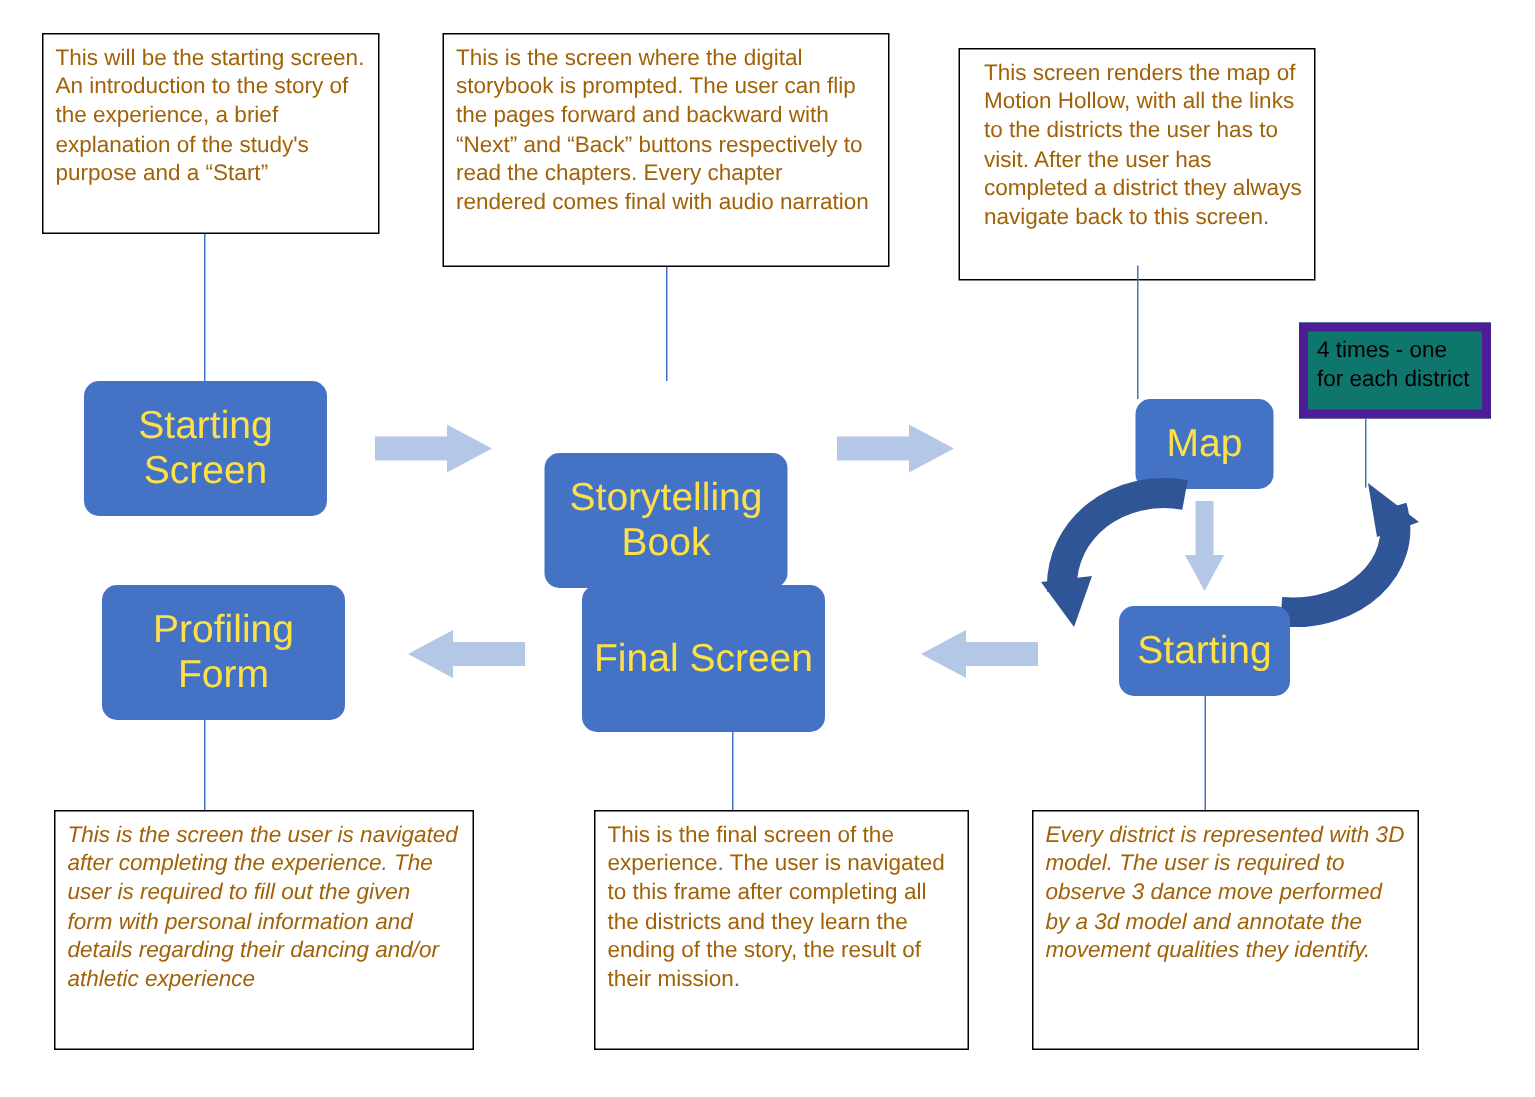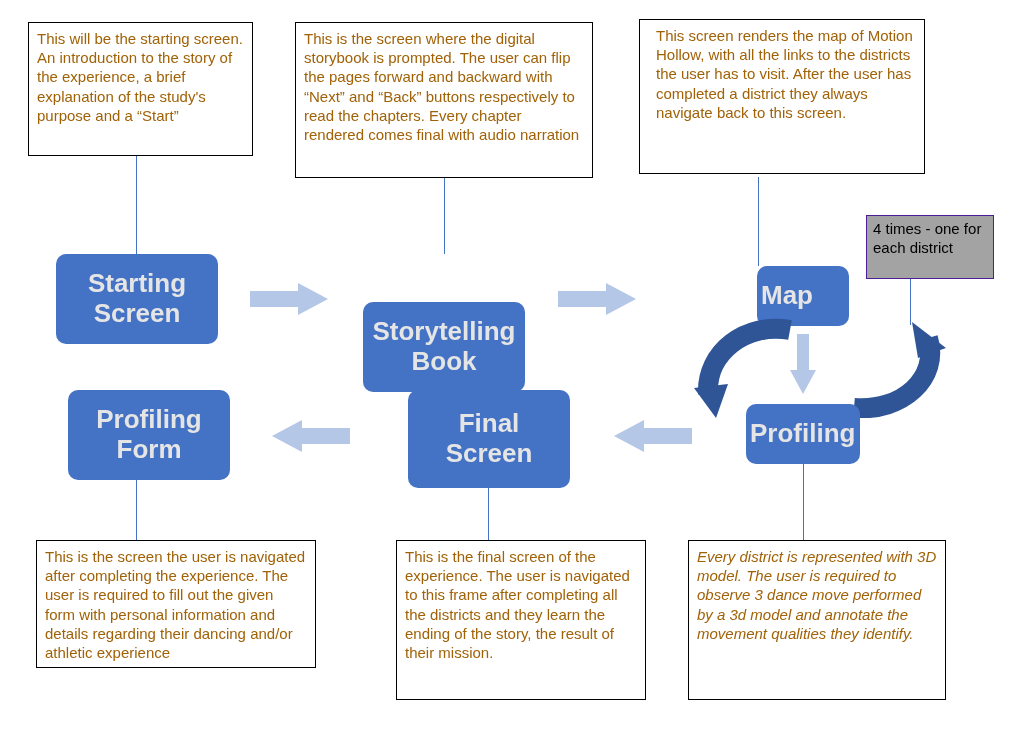--- a/index.html
+++ b/index.html
@@ -10,45 +10,45 @@
     background: #ffffff;
     font-family: Arial, Helvetica, sans-serif;
     color: #000;
     position: relative;
     overflow: hidden;
   }
   .node {
     position: absolute;
     background: #4472c4;
     border-radius: 10px;
-    color: #e5e5e5;
+    color: #fde047;
     display: flex;
     align-items: center;
-    justify-content: flex-start;
+    justify-content: center;
     text-align: center;
     font-size: 26px;
     line-height: 1.15;
-    font-weight: 700;
+    font-weight: 400;
     padding: 4px;
     box-sizing: border-box;
   }
   .desc {
     position: absolute;
     background: #fff;
     border: 1px solid #000;
     font-size: 15px;
     line-height: 1.28;
     padding: 6px 8px;
     box-sizing: border-box;
     color: #a16207;
   }
   .smallbox {
     position: absolute;
-    background: #a3a3a3;
-    border: 1px solid #4c1d95;
+    background: #0f766e;
+    border: 6px solid #4c1d95;
     font-size: 15px;
     line-height: 1.25;
     padding: 4px 6px;
     box-sizing: border-box;
   }
   .connector {
     position: absolute;
     background: #4472c4;
     width: 1px;
   }
@@ -56,21 +56,21 @@
     position: absolute;
   }
 </style>
 </head>
 <body>
 
 <div class="desc" style="left:28px; top:22px; width:225px; height:134px;">This will be the starting screen. An introduction to the story of the experience, a brief explanation of the study's purpose and a “Start”</div>
 
 <div class="desc" style="left:295px; top:22px; width:298px; height:156px;">This is the screen where the digital storybook is prompted. The user can flip the pages forward and backward with “Next” and “Back” buttons respectively to read the chapters. Every chapter rendered comes final with audio narration</div>
 
-<div class="desc" style="left:639px; top:19px; width:286px; height:155px;padding-left:16px;">This screen renders the map of Motion Hollow, with all the links to the districts the user has to visit.  After the user has completed a district they always navigate back to this screen.</div>
+<div class="desc" style="left:639px; top:32px; width:238px; height:155px;padding-left:16px;">This screen renders the map of Motion Hollow, with all the links to the districts the user has to visit.  After the user has completed a district they always navigate back to this screen.</div>
 
 <div class="connector" style="left:136px; top:156px; height:98px;"></div>
 <div class="connector" style="left:444px; top:178px; height:76px;"></div>
 <div class="connector" style="left:758px; top:177px; height:89px;"></div>
 
 <div class="node" style="left:56px; top:254px; width:162px; height:90px;">
   <span>Starting Screen</span>
 </div>
 
 <div class="node" style="left:363px; top:254px; width:162px; height:90px;margin-top:48px;">
@@ -99,40 +99,40 @@
 <svg class="arrow-svg" style="left:836px; top:318px;" width="110" height="100" viewBox="0 0 110 100">
   <path d="M92 20 C 104 60, 66 94, 18 90" fill="none" stroke="#2f5597" stroke-width="20" stroke-linecap="butt"></path>
   <polygon points="76,4 110,30 82,40" fill="#2f5597"></polygon>
 </svg>
 
 <svg class="arrow-svg" style="left:790px; top:334px;" width="26" height="60" viewBox="0 0 26 60">
   <polygon points="7,0 19,0 19,36 26,36 13,60 0,36 7,36" fill="#b4c7e7"></polygon>
 </svg>
 
 <div class="node" style="left:746px; top:404px; width:114px; height:60px;">
-  <span>Profiling</span>
+  <span>Starting</span>
 </div>
 
 <div class="node" style="left:56px; top:390px; width:162px; height:90px;margin-left:12px;">
   <span>Profiling Form</span>
 </div>
 
-<div class="node" style="left:408px; top:390px; width:162px; height:98px;">
+<div class="node" style="left:388px; top:390px; width:162px; height:98px;">
   <span>Final Screen</span>
 </div>
 
 <svg class="arrow-svg" style="left:272px; top:418px;" width="78" height="36" viewBox="0 0 78 36">
   <polygon points="78,10 30,10 30,2 0,18 30,34 30,26 78,26" fill="#b4c7e7"></polygon>
 </svg>
 
 <svg class="arrow-svg" style="left:614px; top:418px;" width="78" height="36" viewBox="0 0 78 36">
   <polygon points="78,10 30,10 30,2 0,18 30,34 30,26 78,26" fill="#b4c7e7"></polygon>
 </svg>
 
 <div class="connector" style="left:136px; top:480px; height:60px;"></div>
 <div class="connector" style="left:488px; top:480px; height:60px;"></div>
 <div class="connector" style="left:803px; top:464px; height:76px;"></div>
 
-<div class="desc" style="left:36px; top:540px; width:280px; height:128px;">This is the screen the user is navigated after completing the experience. The user is required to fill out the given form with personal information and details regarding their dancing and/or athletic experience</div>
+<div class="desc" style="left:36px; top:540px; width:280px; height:160px;font-style:italic;">This is the screen the user is navigated after completing the experience. The user is required to fill out the given form with personal information and details regarding their dancing and/or athletic experience</div>
 
 <div class="desc" style="left:378px; top:540px; width:250px; height:160px;margin-left:18px;">This is the final screen of the experience. The user is navigated to this frame after completing all the districts and they learn the ending of the story, the result of their mission.</div>
 
 <div class="desc" style="left:688px; top:540px; width:258px; height:160px;font-style:italic;">Every district is represented with 3D model. The user is required to observe 3 dance move performed by a 3d model and annotate the movement qualities they identify.</div>
 
 </body></html>

